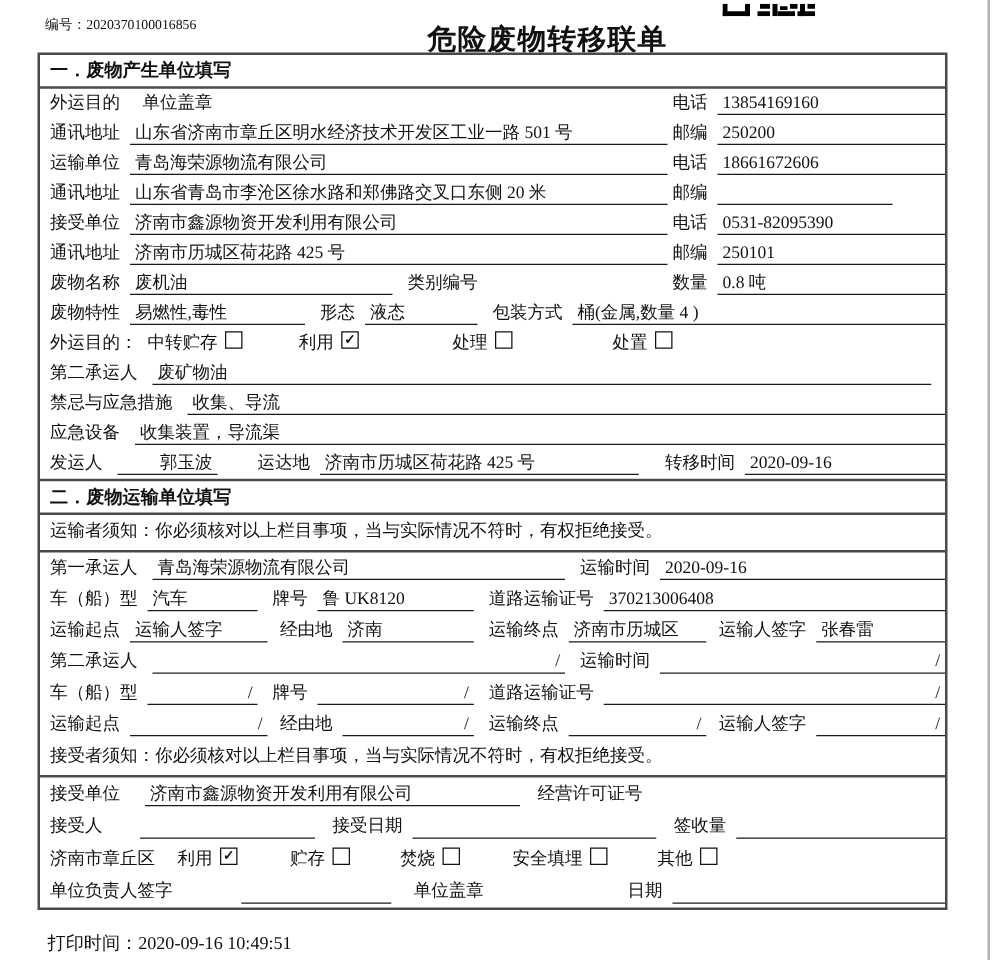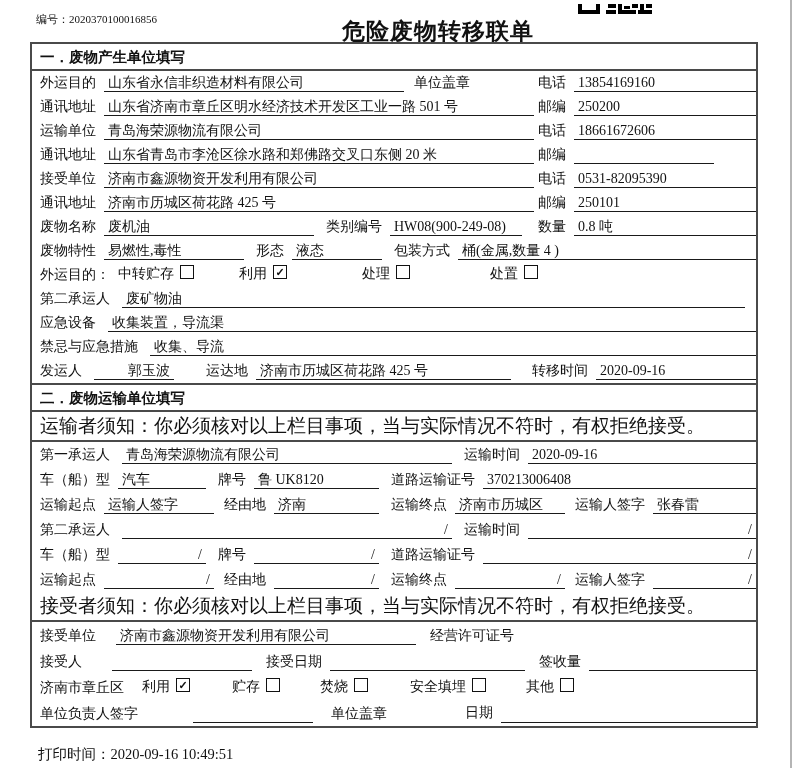--- a/index.html
+++ b/index.html
@@ -16,40 +16,40 @@
   .form{
     position:absolute;left:30px;top:42px;width:728px;box-sizing:border-box;
     border:2px solid #4a4a4a;background:#fff;
   }
   .sec-header{
     font-weight:bold;font-size:14.5px;padding:4px 8px 3px 8px;height:18px;line-height:18px;
     border-bottom:2px solid #4a4a4a;
   }
   .sec-header.mid{border-top:2px solid #4a4a4a;}
   .notice{
-    font-size:19px;height:28px;line-height:28px;padding:0 8px;
+    font-size:14px;height:28px;line-height:28px;padding:0 8px;
     border-bottom:2px solid #4a4a4a;white-space:nowrap;
   }
   .row{
     display:flex;align-items:flex-end;height:24px;padding:0 0 3px 8px;box-sizing:border-box;
     font-size:14px;white-space:nowrap;
   }
   .row.h25{height:25px;}
   .row.h26{height:26px;}
   .lbl{flex:none;height:19px;line-height:19px;}
   .val{
     border-bottom:1px solid #1a1a1a;height:19px;line-height:19px;
     padding:0 4px;box-sizing:border-box;overflow:hidden;
   }
   .val.grow{flex:1;}
   .val.c{text-align:right;}
   .ml8{margin-left:8px;}.ml10{margin-left:10px;}.ml12{margin-left:12px;}.ml14{margin-left:14px;}
   .ml18{margin-left:18px;}.ml32{margin-left:32px;}
   .ml40{margin-left:40px;}.ml42{margin-left:42px;}.ml45{margin-left:45px;}.ml55{margin-left:55px;}
-  .ml75{margin-left:75px;}.ml80{margin-left:80px;}.ml165{margin-left:78px;font-family:Liberation Mono, monospace;}
+  .ml75{margin-left:75px;}.ml80{margin-left:80px;}.ml165{margin-left:115px;}
   .mr8{margin-right:8px;}.mr12{margin-right:12px;}.mr20{margin-right:20px;}.mr30{margin-right:30px;}
   .pushright{margin-left:auto;}
   .cb{
     display:inline-block;width:12px;height:12px;border:1.5px solid #111;
     margin-left:6px;line-height:12px;font-size:11px;text-align:center;font-weight:bold;
     vertical-align:-1px;
   }
   .opt{display:inline-flex;align-items:flex-start;height:19px;}
   .print-line{position:absolute;left:38px;top:745px;font-size:14.5px;}
 </style>
@@ -81,21 +81,20 @@
 </div>
 
 <div class="edge-line"></div>
 
 <div class="form">
 
   <div class="sec-header">一．废物产生单位填写</div>
 
   <div class="row">
     <span class="lbl mr8">外运目的</span>
-    <span class="val" style="width:300px">山东省永信非织造材料有限公司</span>
     <span class="lbl ml10">单位盖章</span>
     <span class="lbl pushright mr8">电话</span>
     <span class="val" style="width:182px">13854169160</span>
   </div>
 
   <div class="row">
     <span class="lbl mr8">通讯地址</span>
     <span class="val" style="width:430px">山东省济南市章丘区明水经济技术开发区工业一路 501 号</span>
     <span class="lbl pushright mr8">邮编</span>
     <span class="val" style="width:182px">250200</span>
@@ -126,21 +125,20 @@
     <span class="lbl mr8">通讯地址</span>
     <span class="val" style="width:430px">济南市历城区荷花路 425 号</span>
     <span class="lbl pushright mr8">邮编</span>
     <span class="val" style="width:182px">250101</span>
   </div>
 
   <div class="row">
     <span class="lbl mr8">废物名称</span>
     <span class="val" style="width:210px">废机油</span>
     <span class="lbl ml12">类别编号</span>
-    <span class="val ml8" style="width:132px">HW08(900-249-08)</span>
     <span class="lbl pushright mr8">数量</span>
     <span class="val" style="width:182px">0.8 吨</span>
   </div>
 
   <div class="row">
     <span class="lbl mr8">废物特性</span>
     <span class="val" style="width:140px">易燃性,毒性</span>
     <span class="lbl ml12">形态</span>
     <span class="val ml8" style="width:90px">液态</span>
     <span class="lbl ml12">包装方式</span>
@@ -166,27 +164,27 @@
       <span class="cb"><span></span></span>
     </span>
   </div>
 
   <div class="row">
     <span class="lbl mr12">第二承运人</span>
     <span class="val grow" style="margin-right:11px">废矿物油</span>
   </div>
 
   <div class="row">
+    <span class="lbl mr12">禁忌与应急措施</span>
+    <span class="val grow" style="margin-right:0">收集、导流</span>
+  </div>
+
+  <div class="row">
     <span class="lbl mr12">应急设备</span>
     <span class="val grow" style="margin-right:0">收集装置，导流渠</span>
-  </div>
-
-  <div class="row">
-    <span class="lbl mr12">禁忌与应急措施</span>
-    <span class="val grow" style="margin-right:0">收集、导流</span>
   </div>
 
   <div class="row">
     <span class="lbl mr12">发运人</span>
     <span class="val c" style="width:80px">郭玉波</span>
     <span class="lbl ml32">运达地</span>
     <span class="val ml8" style="width:255px">济南市历城区荷花路 425 号</span>
     <span class="lbl pushright mr8">转移时间</span>
     <span class="val" style="width:160px">2020-09-16</span>
   </div>

